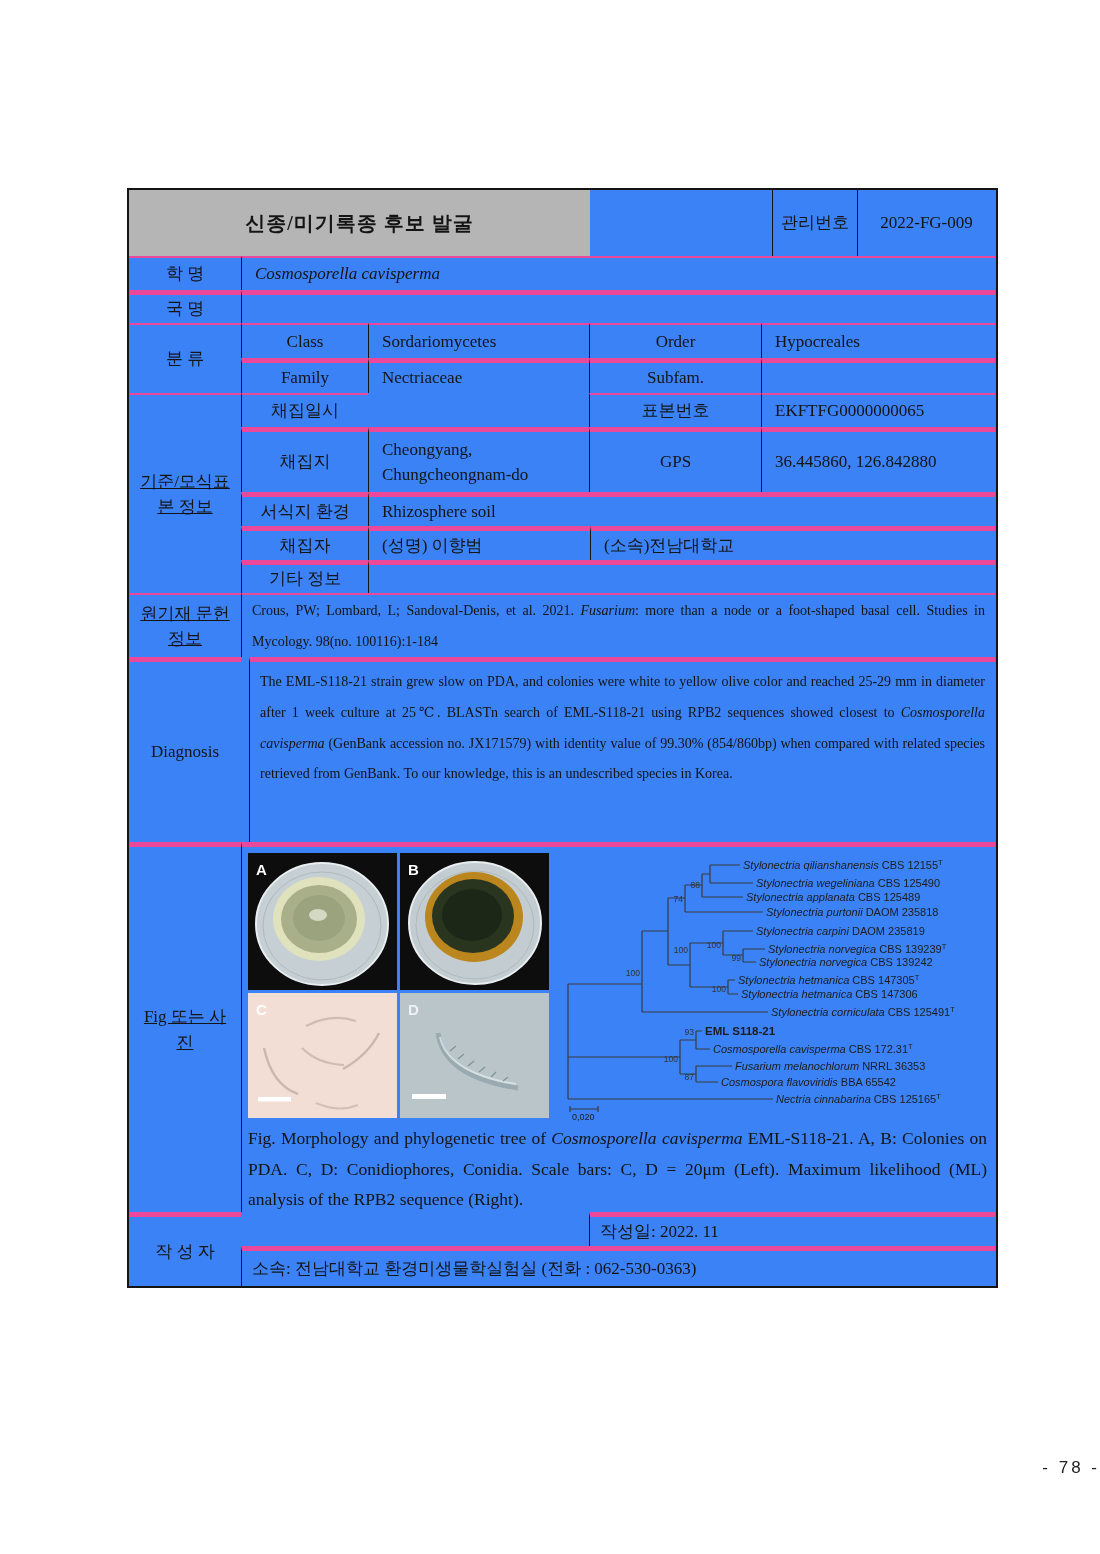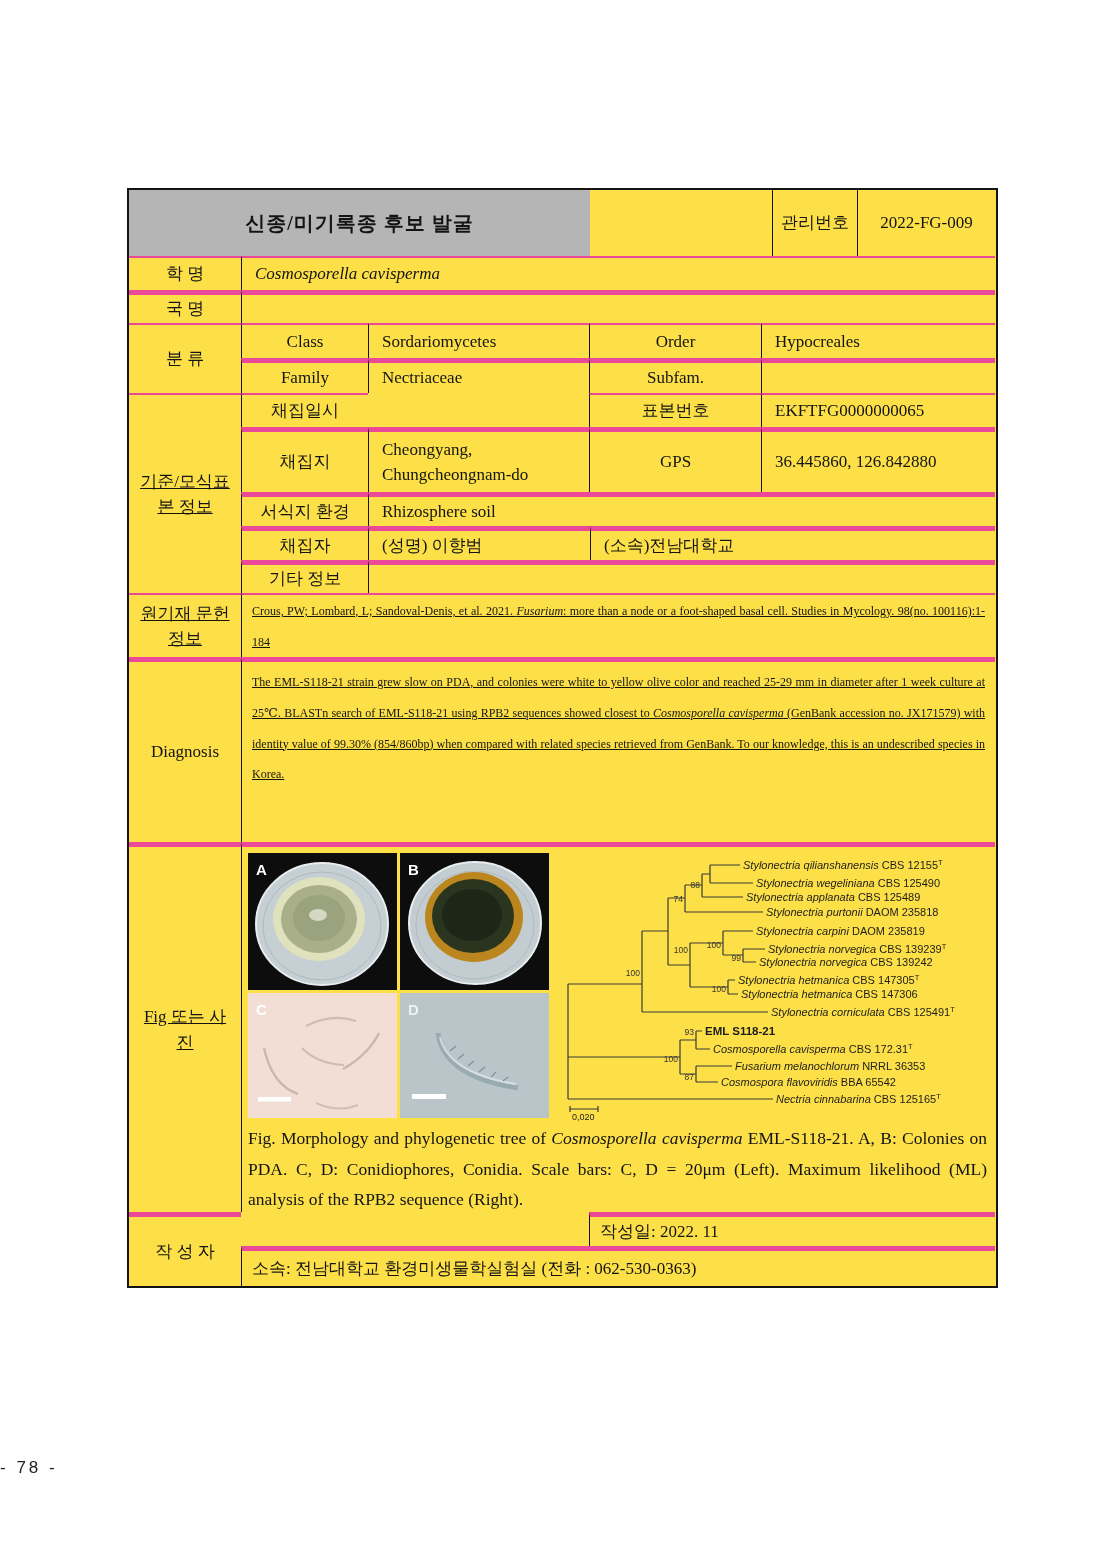--- a/index.html
+++ b/index.html
@@ -2,44 +2,44 @@
 <html><head>
 <meta charset="utf-8">
 <style>
   html,body{margin:0;padding:0;}
   body{width:1100px;height:1554px;position:relative;background:#ffffff;
        font-family:"Liberation Serif","DejaVu Serif",serif;color:#141414;}
   .tbl{position:absolute;left:127px;top:188px;width:871px;height:1100px;
        border:2.5px solid #141414;box-sizing:border-box;display:grid;
        grid-template-columns:112px 127px 221px 1px 171px 11px 85px 138px;
        grid-template-rows:66px 34px 33px 35px 35px 34px 65px 34px 34px 33px 64px 185px 370px 34px 1fr;
-       background:#fde047;}
+       background:#3b82f6;}
   .c{box-sizing:border-box;border-left:1px solid #141414;border-top:5px solid #ec4899;overflow:hidden;min-width:0;}
   .nl{border-left:none!important}
   .nt{border-top:none!important}
   .t2{border-top-width:2.5px!important}
   .tb{border-top-width:2px!important}
   .lab{display:flex;align-items:center;justify-content:center;text-align:center;font-size:17px;line-height:1.5;}
   .lab span{display:inline-block;}
   .w96 span{max-width:96px;text-decoration:underline;}
   .val{display:flex;align-items:center;padding:0 13px;font-size:17px;line-height:1.5;}
   .it{font-style:italic;}
   .gray{background:#b5b5b5;font-weight:bold;font-size:20px;letter-spacing:1px;}
-  .txt{font-size:12px;line-height:30.8px;text-align:justify;padding:1px 10px 0 10px;text-decoration:underline;}
+  .txt{font-size:14px;line-height:30.8px;text-align:justify;padding:1px 10px 0 10px;}
   .cbcell{display:flex;flex-direction:column;justify-content:center;gap:7px;padding-left:13px;font-size:17px;}
   .cbrow{display:flex;align-items:center;gap:10px;}
   .box{width:15px;height:15px;border:1.6px solid #141414;box-sizing:border-box;flex:0 0 auto;}
   .box.filled{background:#141414;}
   .figcell{position:relative;}
   .imggrid{position:absolute;left:6px;top:6px;display:grid;
            grid-template-columns:149px 149px;grid-template-rows:137px 125px;gap:3px;}
   .panel{display:block;}
   .treewrap{position:absolute;left:318px;top:4px;}
   .caption{position:absolute;left:6px;right:8px;top:276px;font-size:17.5px;line-height:30.5px;text-align:justify;}
-  .pageno{position:absolute;left:0;width:1100px;top:1458px;text-align:left;
+  .pageno{position:absolute;left:0;width:1100px;top:1458px;text-align:right;
           font-family:"Liberation Sans","DejaVu Sans",sans-serif;font-size:17px;letter-spacing:3px;color:#222;}
   .tree-label{font-family:"Liberation Sans","DejaVu Sans",sans-serif;font-size:11px;fill:#1d1d1d;}
   .tree-boot{font-family:"Liberation Sans","DejaVu Sans",sans-serif;font-size:8.5px;fill:#333;}
   .panel-letter{font-family:"Liberation Sans","DejaVu Sans",sans-serif;font-weight:bold;font-size:15px;}
 </style>
 </head>
 <body>
 
 <div class="tbl">
 
@@ -144,21 +144,21 @@
   <div class="c nl t2 lab w96" style="grid-area:11/1/12/2">
     <span>원기재 문헌 정보</span>
   </div>
   <div class="c t2 txt" style="grid-area:11/2/12/9">
     <span>Crous, PW; Lombard, L; Sandoval-Denis, et al. 2021. </span><span class="it">Fusarium</span><span>: more than a node or a foot-shaped basal cell. Studies in Mycology. 98(no. 100116):1-184</span>
   </div>
 
   <div class="c nl lab" style="grid-area:12/1/13/2">
     <span>Diagnosis</span>
   </div>
-  <div class="c txt" style="grid-area:12/2/13/9;padding-top:5px;">
+  <div class="c txt" style="grid-area:12/2/13/9;padding-top:5px;margin-left:8px;">
     <span>The EML-S118-21 strain grew slow on PDA, and colonies were white to yellow olive color and reached 25-29 mm in diameter after 1 week culture at 25℃. BLASTn search of EML-S118-21 using RPB2 sequences showed closest to </span><span class="it">Cosmosporella cavisperma</span><span> (GenBank accession no. JX171579) with identity value of 99.30% (854/860bp) when compared with related species retrieved from GenBank. To our knowledge, this is an undescribed species in Korea.</span>
   </div>
 
   <div class="c nl lab w96" style="grid-area:13/1/14/2">
     <span>Fig 또는 사진</span>
   </div>
   <div class="c figcell" style="grid-area:13/2/14/9">
 
     <div class="imggrid">
 

